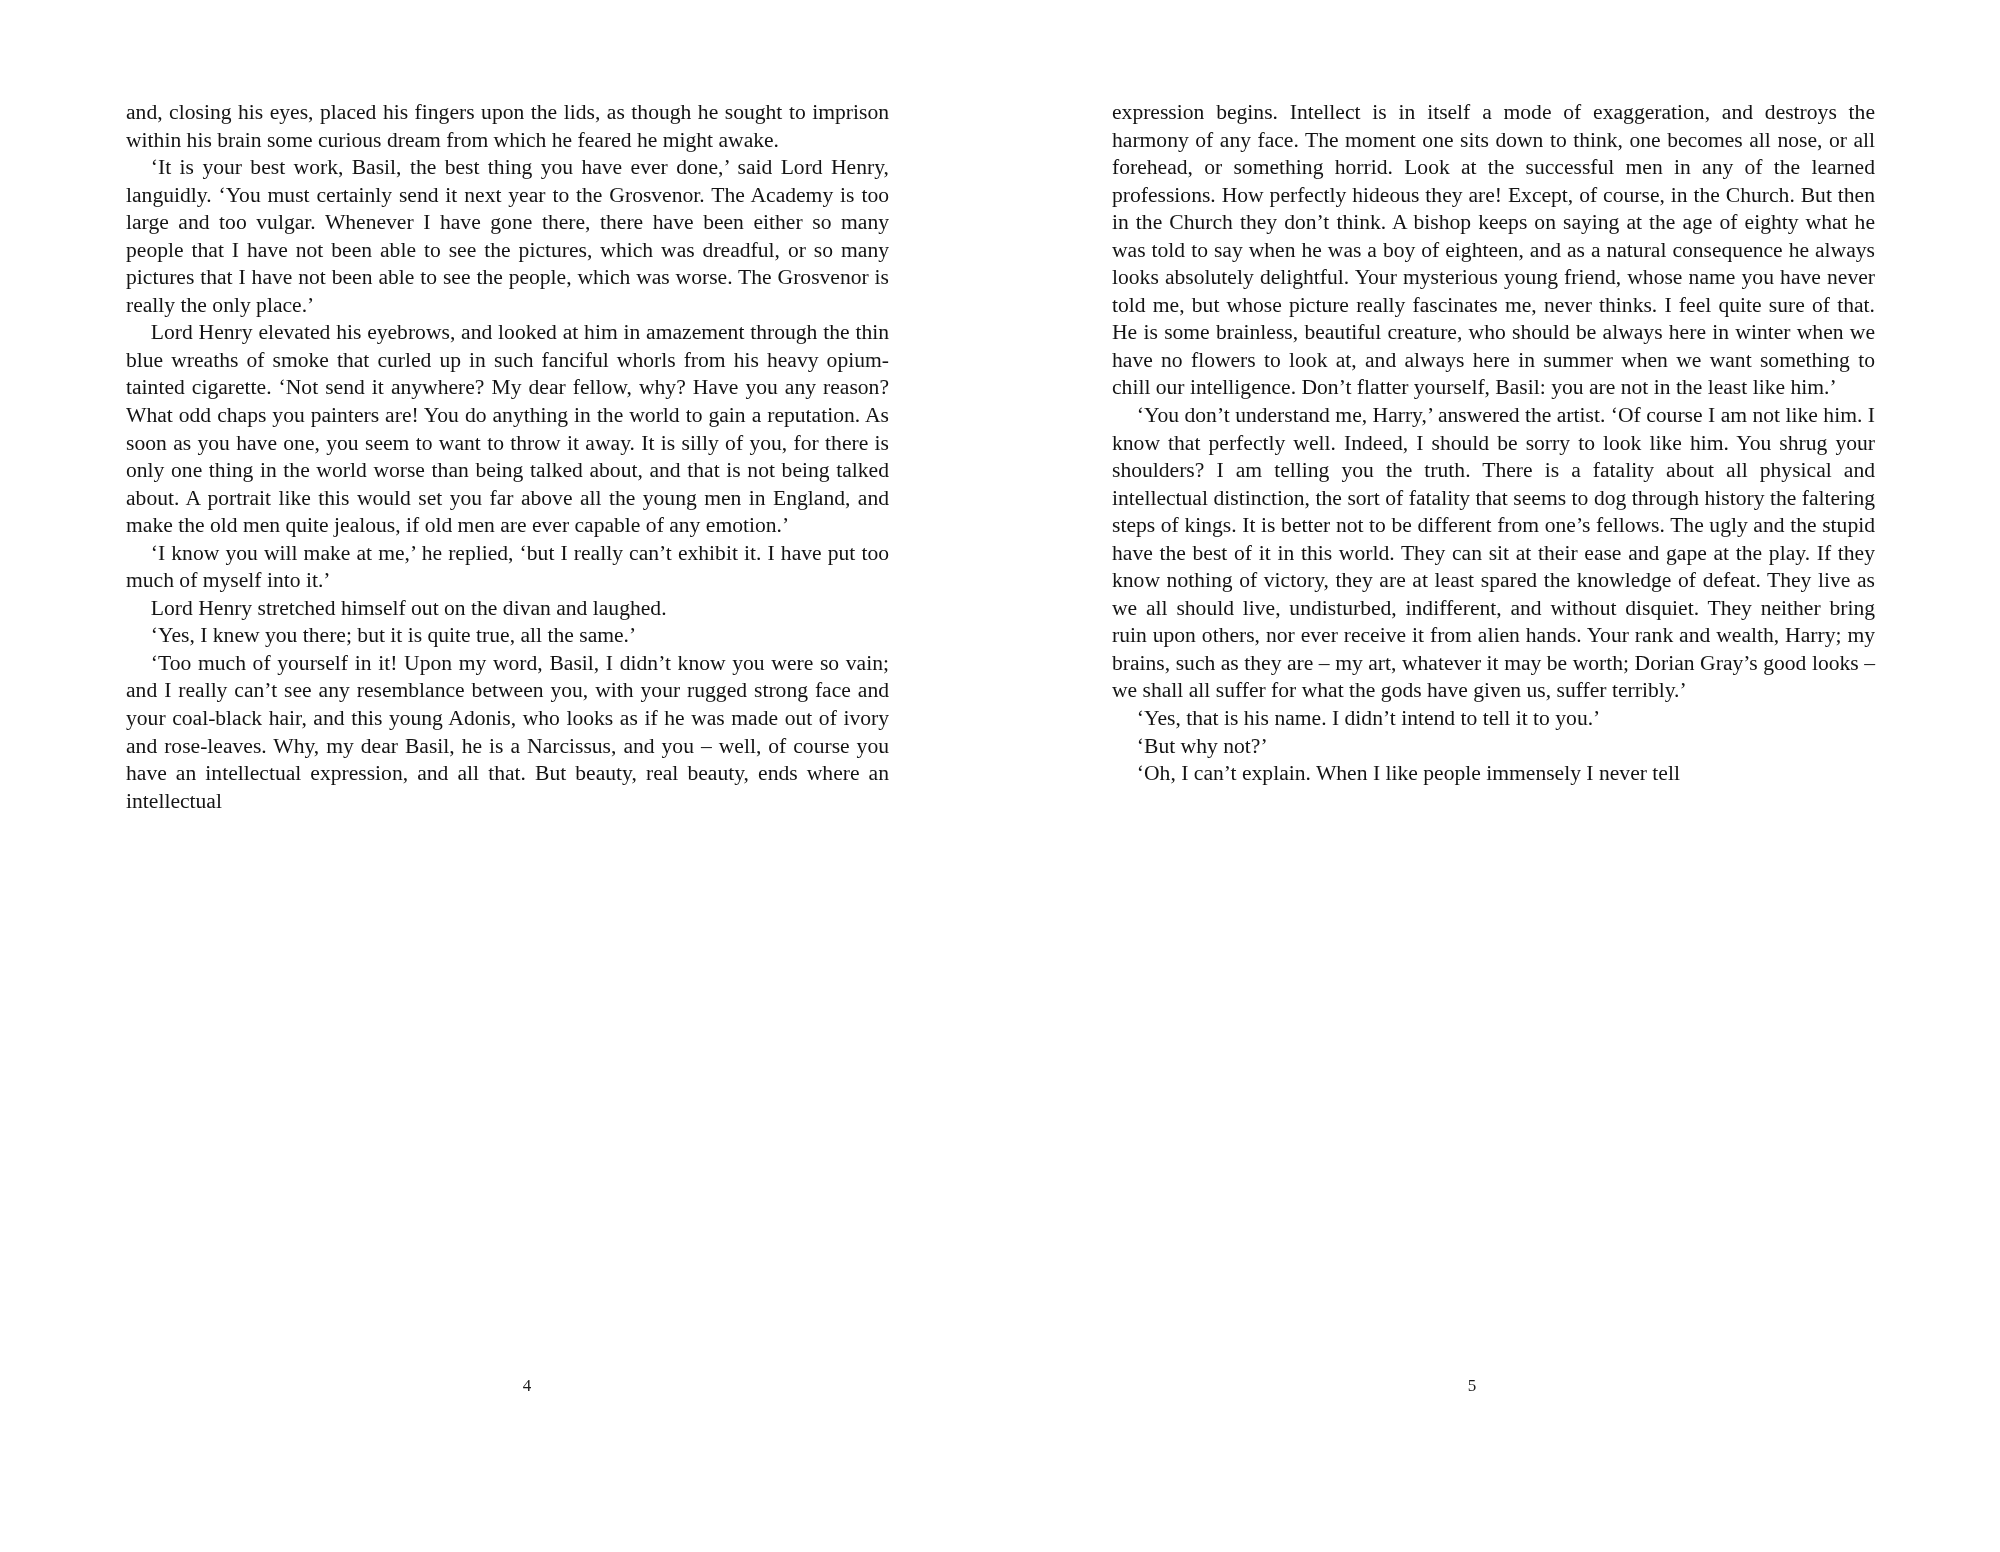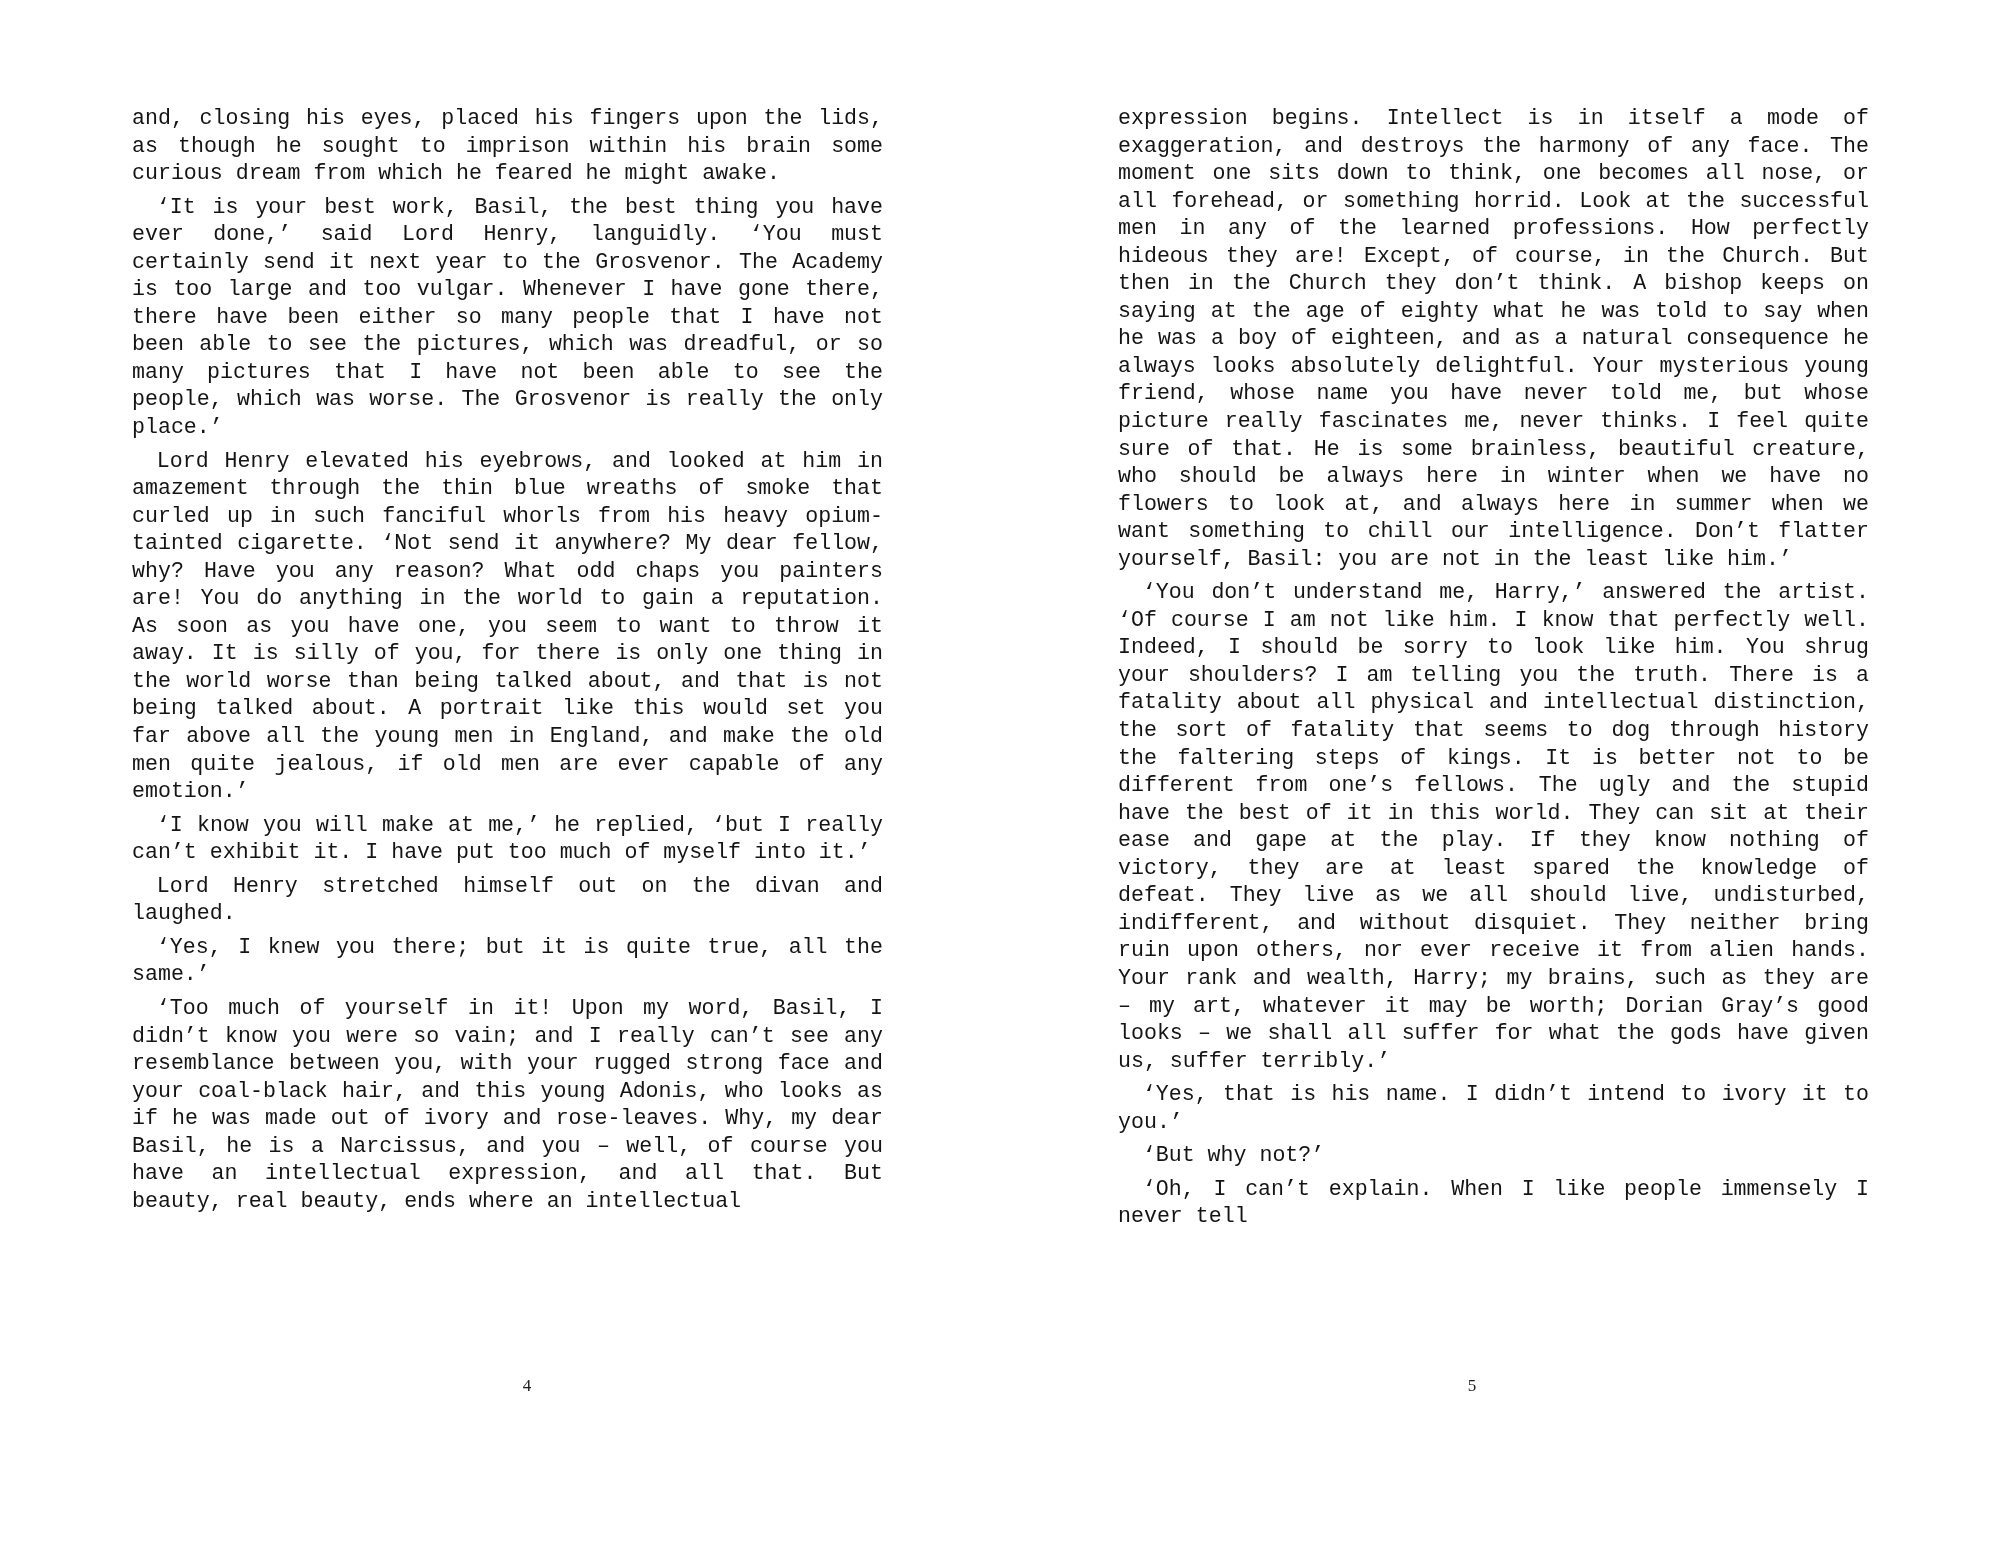--- a/index.html
+++ b/index.html
@@ -38,24 +38,23 @@
     hyphens: none;
     font-kerning: normal;
     font-variant-ligatures: common-ligatures;
     letter-spacing: 0.0px;
     word-spacing: 0px;
   }
   #page-left  .textblock { left: 126px; }
   #page-right .textblock { left: 112px; }
 
   .textblock p {
-    margin: 6px;
+    margin: 0;
     padding: 0;
     text-indent: 1.15em;
-    font-family: Liberation Mono, monospace;
   }
   .textblock p.noindent { text-indent: 0; }
   
   .textblock p:last-child { }
 
   .folio {
     position: absolute;
     font-size: 17px;
     line-height: 1;
     color: #1a1a1a;
@@ -80,20 +79,20 @@
         <p class="">‘Yes, I knew you there; but it is quite true, all the same.’</p>
         <p class="">‘Too much of yourself in it! Upon my word, Basil, I didn’t know you were so vain; and I really can’t see any resemblance between you, with your rugged strong face and your coal-black hair, and this young Adonis, who looks as if he was made out of ivory and rose-leaves. Why, my dear Basil, he is a Narcissus, and you – well, of course you have an intellectual expression, and all that. But beauty, real beauty, ends where an intellectual</p>
       </div>
     <div class="folio">4</div>
   </div>
 
   <div class="page-half" id="page-right">
     <div class="textblock" id="right-textblock">
         <p class="noindent">expression begins. Intellect is in itself a mode of exaggeration, and destroys the harmony of any face. The moment one sits down to think, one becomes all nose, or all forehead, or something horrid. Look at the successful men in any of the learned professions. How perfectly hideous they are! Except, of course, in the Church. But then in the Church they don’t think. A bishop keeps on saying at the age of eighty what he was told to say when he was a boy of eighteen, and as a natural consequence he always looks absolutely delightful. Your mysterious young friend, whose name you have never told me, but whose picture really fascinates me, never thinks. I feel quite sure of that. He is some brainless, beautiful creature, who should be always here in winter when we have no flowers to look at, and always here in summer when we want something to chill our intelligence. Don’t flatter yourself, Basil: you are not in the least like him.’</p>
         <p class="">‘You don’t understand me, Harry,’ answered the artist. ‘Of course I am not like him. I know that perfectly well. Indeed, I should be sorry to look like him. You shrug your shoulders? I am telling you the truth. There is a fatality about all physical and intellectual distinction, the sort of fatality that seems to dog through history the faltering steps of kings. It is better not to be different from one’s fellows. The ugly and the stupid have the best of it in this world. They can sit at their ease and gape at the play. If they know nothing of victory, they are at least spared the knowledge of defeat. They live as we all should live, undisturbed, indifferent, and without disquiet. They neither bring ruin upon others, nor ever receive it from alien hands. Your rank and wealth, Harry; my brains, such as they are – my art, whatever it may be worth; Dorian Gray’s good looks – we shall all suffer for what the gods have given us, suffer terribly.’</p>
-        <p class="">‘Yes, that is his name. I didn’t intend to ivory it to you.’</p>
+        <p class="">‘Yes, that is his name. I didn’t intend to tell it to you.’</p>
         <p class="">‘But why not?’</p>
         <p class="">‘Oh, I can’t explain. When I like people immensely I never tell</p>
       </div>
     <div class="folio">5</div>
   </div>
 
 </div>
 
 </body></html>

